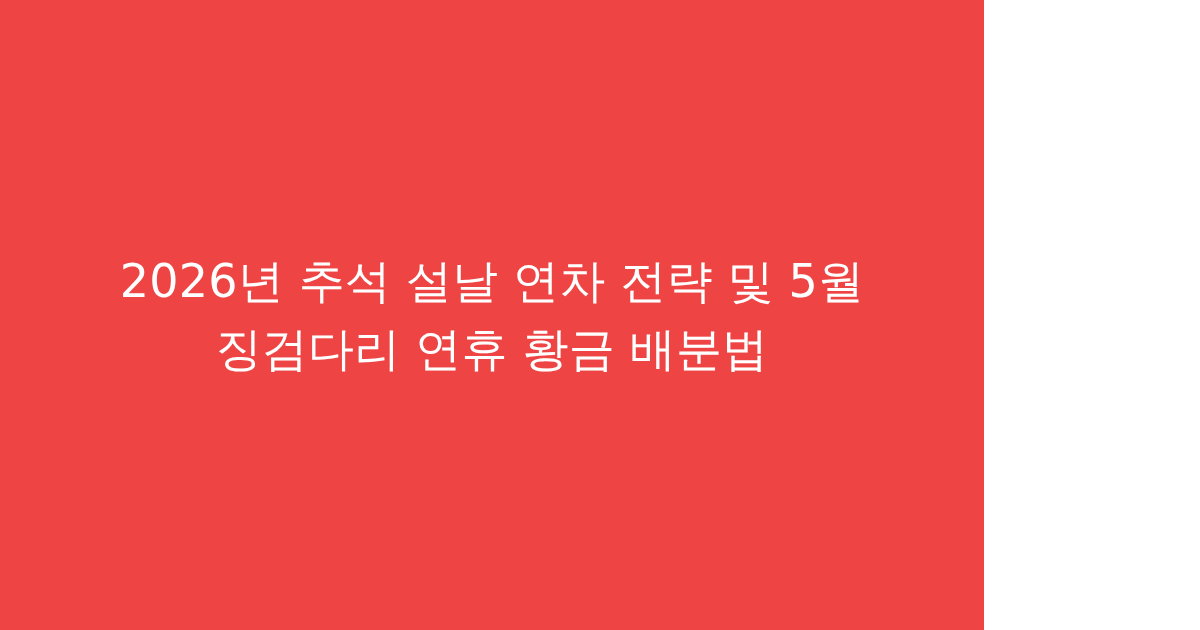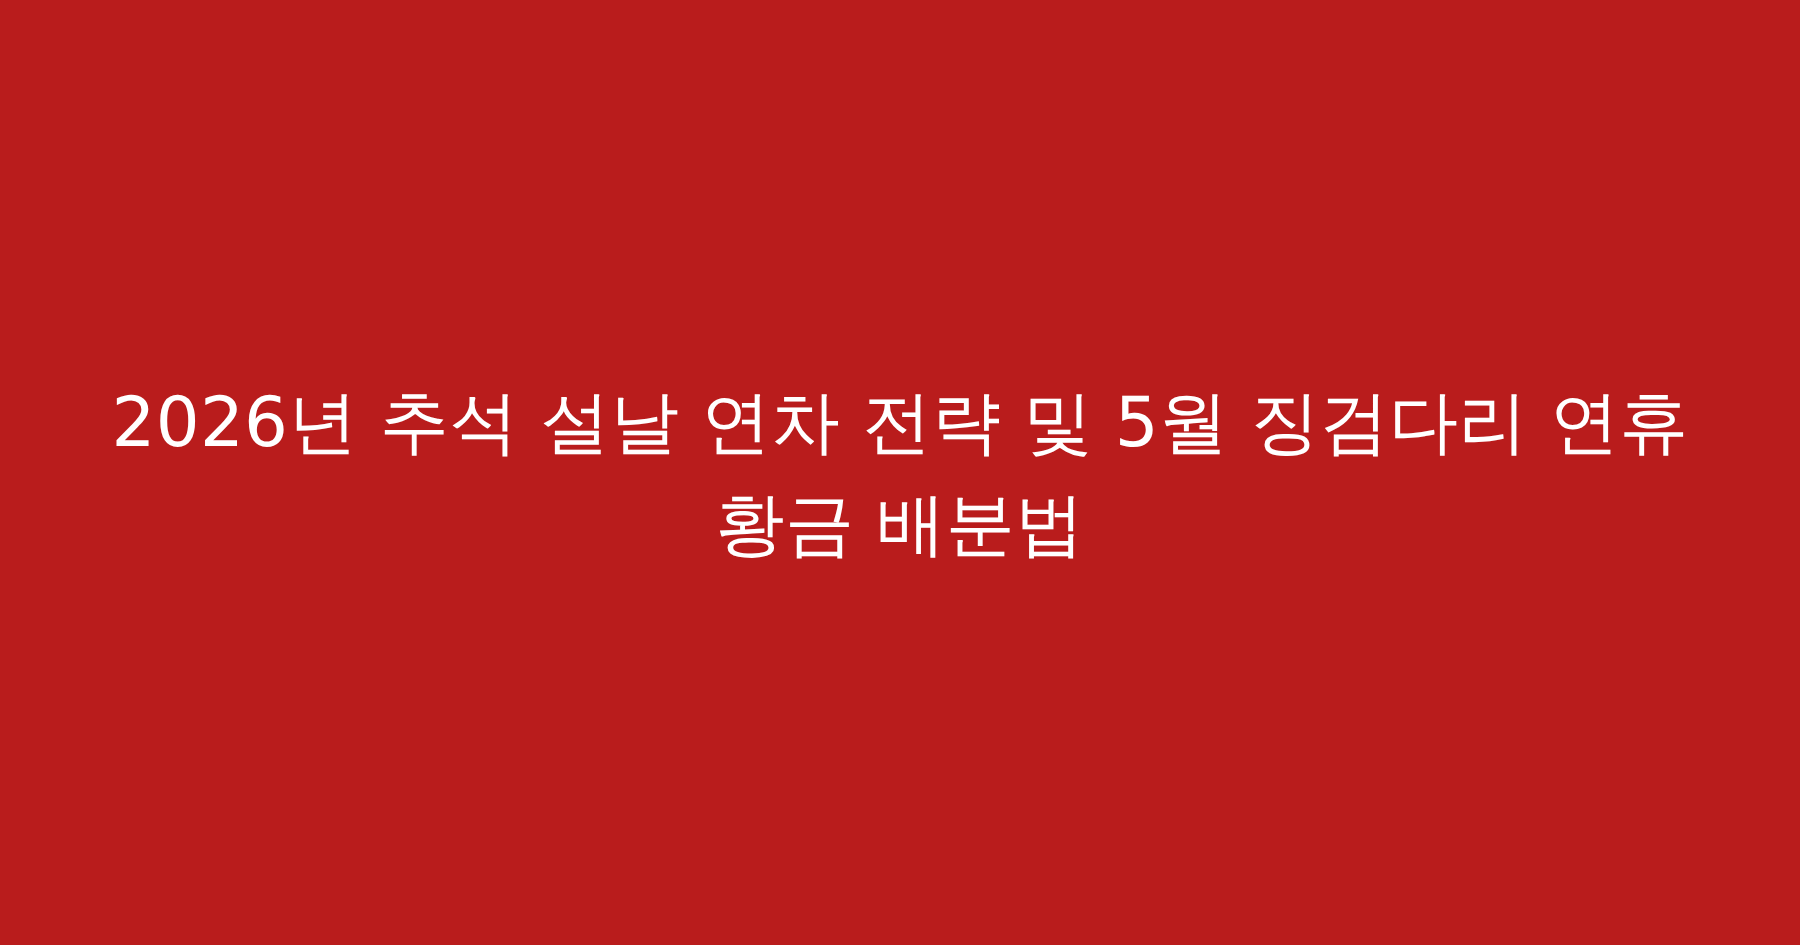--- a/index.html
+++ b/index.html
@@ -10,23 +10,23 @@
 
   body {
     width: 1200px;
     height: 630px;
     overflow: hidden;
     font-family: "DejaVu Sans", "Liberation Sans", sans-serif;
   }
 
   .card {
     box-sizing: border-box;
-    width: 1200px;
+    width: 984px;
     height: 630px;
-    background-color: #b91c1c;
+    background-color: #ef4444;
     display: flex;
     align-items: center;
     justify-content: center;
     padding: 0 72px;
   }
 
   .title-block {
     width: 100%;
     max-width: 1056px;
     text-align: center;

